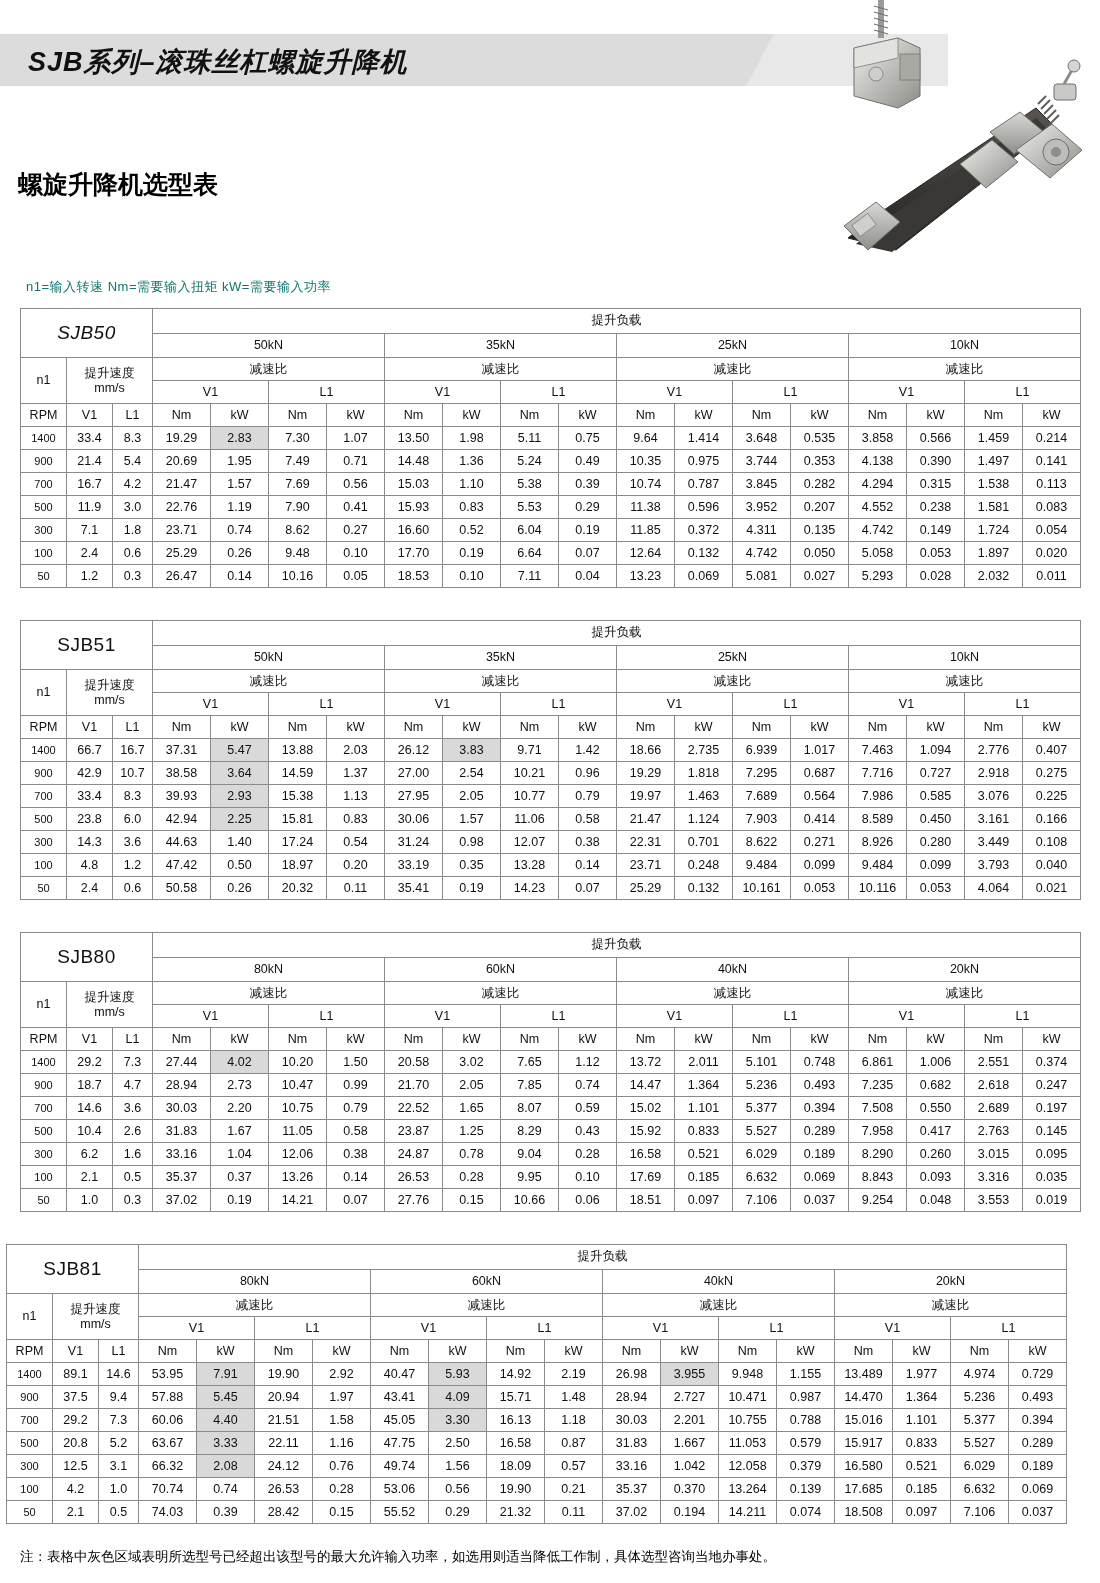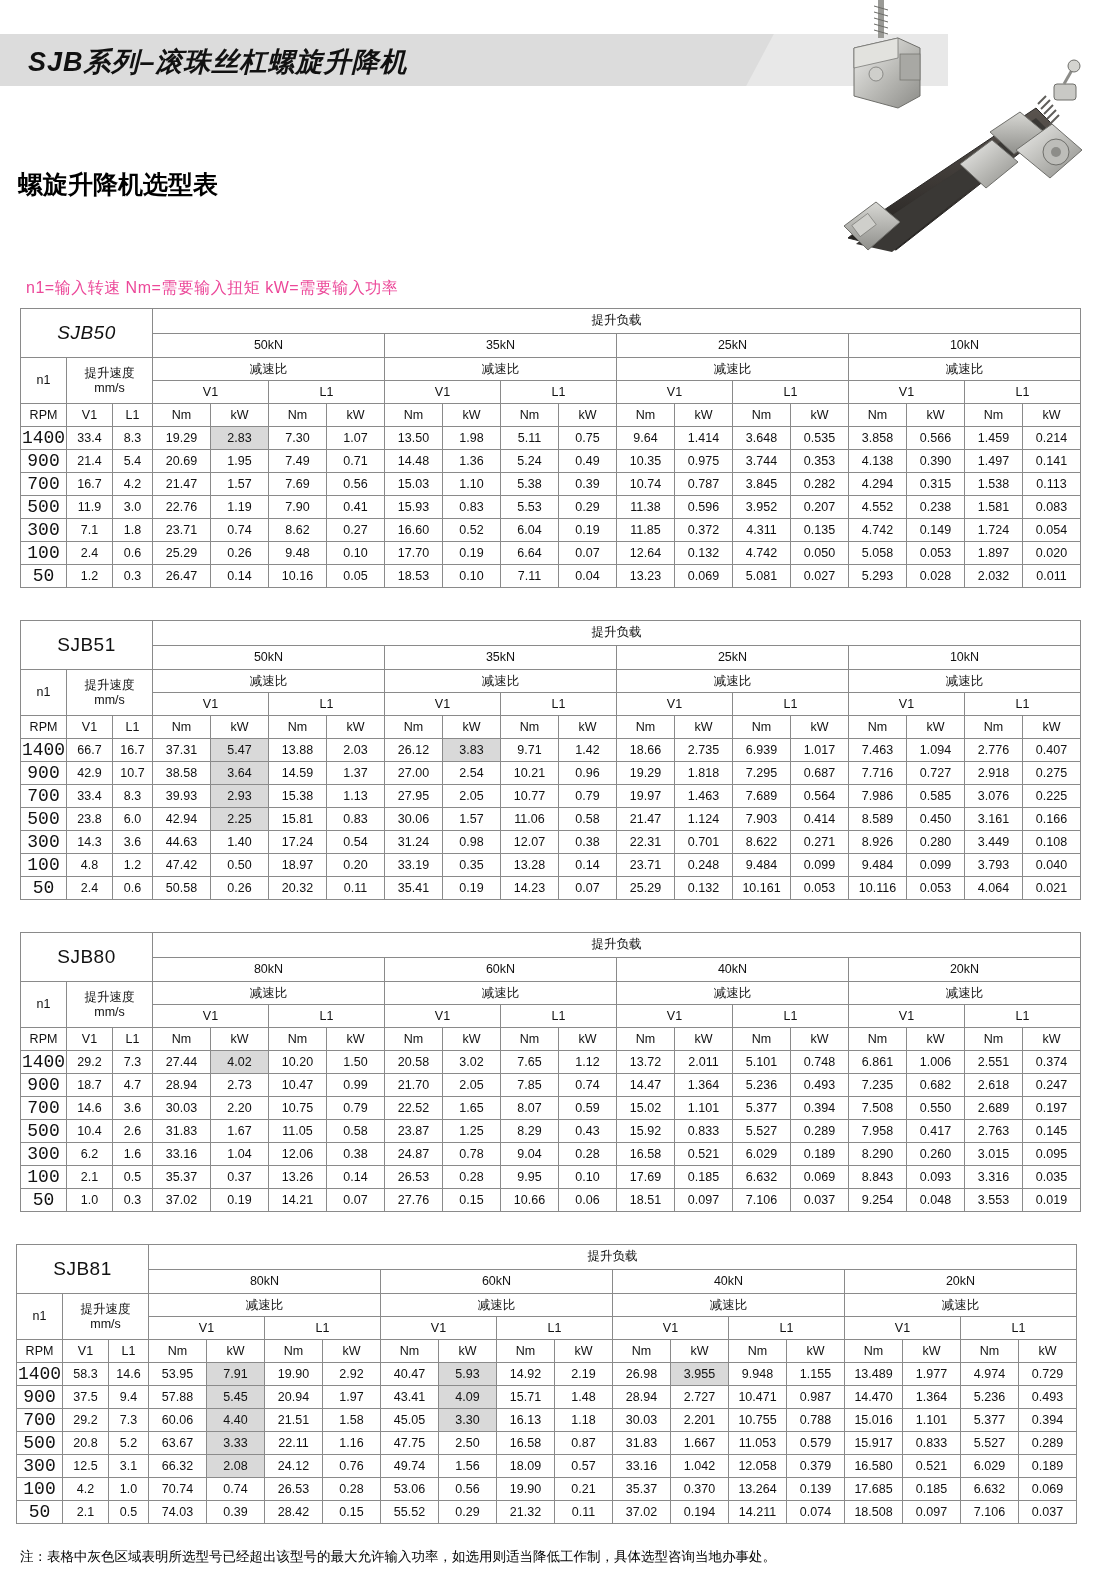--- a/index.html
+++ b/index.html
@@ -19,21 +19,21 @@
     background:#e8e8e8;transform:skewX(-28deg);
   }
   .header-title{
     position:absolute;left:28px;top:44px;
     font-size:27px;font-weight:bold;font-style:italic;color:#111;letter-spacing:1px;
   }
   .page-title{
     position:absolute;left:18px;top:168px;font-size:25px;font-weight:bold;color:#000;
   }
   .legend{
-    position:absolute;left:26px;top:278px;font-size:16px;color:#ec4899;letter-spacing:.5px;
+    position:absolute;left:26px;top:278px;font-size:13px;color:#0f766e;letter-spacing:.5px;
   }
 
   
   .illus{position:absolute;right:10px;top:0;width:250px;height:268px;}
   .note{
     position:absolute;left:20px;top:1548px;font-size:13.5px;color:#000;
   }
 
   table.spec{
     border-collapse:collapse;position:absolute;
@@ -44,21 +44,21 @@
     border:1px solid #8a8a8a;text-align:center;vertical-align:middle;
     padding:0;height:22px;font-weight:normal;color:#111;
   }
   td.model{
     font-size:19px;font-weight:bold;letter-spacing:.5px;
   }
   td.hdr{font-size:12.5px;}
   td.lbl{font-size:12.5px;line-height:1.15;}
   td.num{font-size:12.5px;}
   td.shade{background:#d9d9d9;}
-  td.rpm{font-size:18px;font-family:Liberation Mono, monospace;}
+  td.rpm{font-size:11px;}
   .u{font-size:13px;}
 </style>
 </head>
 <body>
 
 <div class="header-band">
   <div class="band-grey"></div>
   <div class="band-grey2"></div>
   <div class="header-title">SJB系列–滚珠丝杠螺旋升降机</div>
 </div>
@@ -789,21 +789,21 @@
           <td class="num">0.097</td>
           <td class="num">7.106</td>
           <td class="num">0.037</td>
           <td class="num">9.254</td>
           <td class="num">0.048</td>
           <td class="num">3.553</td>
           <td class="num">0.019</td>
         </tr>
       </tbody>
     </table>
-    <table class="spec" style="left: 16px; top: 1244px; width: 1060px;">
+    <table class="spec" style="left: 6px; top: 1244px; width: 1060px;">
       <colgroup>
         <col style="width: 46px;">
         <col style="width: 46px;">
         <col style="width: 40px;">
         <col style="width: 58px;">
         <col style="width: 58px;">
         <col style="width: 58px;">
         <col style="width: 58px;">
         <col style="width: 58px;">
         <col style="width: 58px;">
@@ -866,21 +866,21 @@
           <td class="hdr">kW</td>
           <td class="hdr">Nm</td>
           <td class="hdr">kW</td>
           <td class="hdr">Nm</td>
           <td class="hdr">kW</td>
           <td class="hdr">Nm</td>
           <td class="hdr">kW</td>
         </tr>
         <tr>
           <td class="rpm">1400</td>
-          <td class="num">58.3</td>
+          <td class="num">89.1</td>
           <td class="num">14.6</td>
           <td class="num">53.95</td>
           <td class="num shade">7.91</td>
           <td class="num">19.90</td>
           <td class="num">2.92</td>
           <td class="num">40.47</td>
           <td class="num shade">5.93</td>
           <td class="num">14.92</td>
           <td class="num">2.19</td>
           <td class="num">26.98</td>

